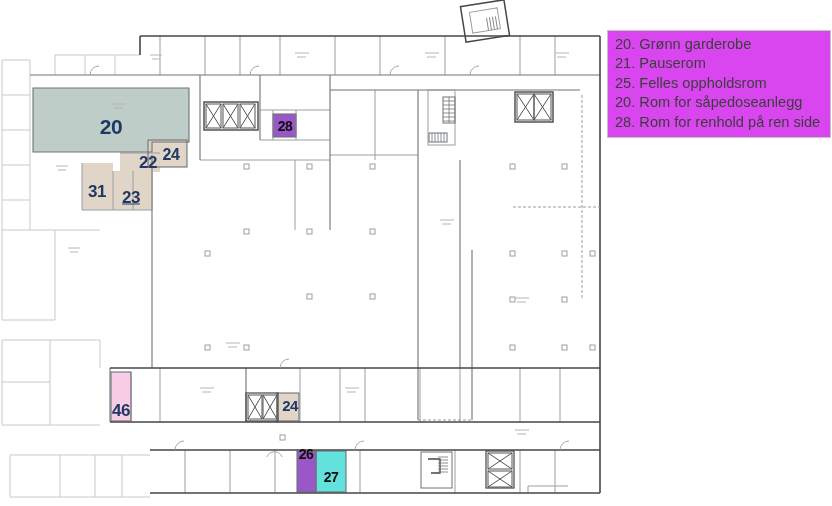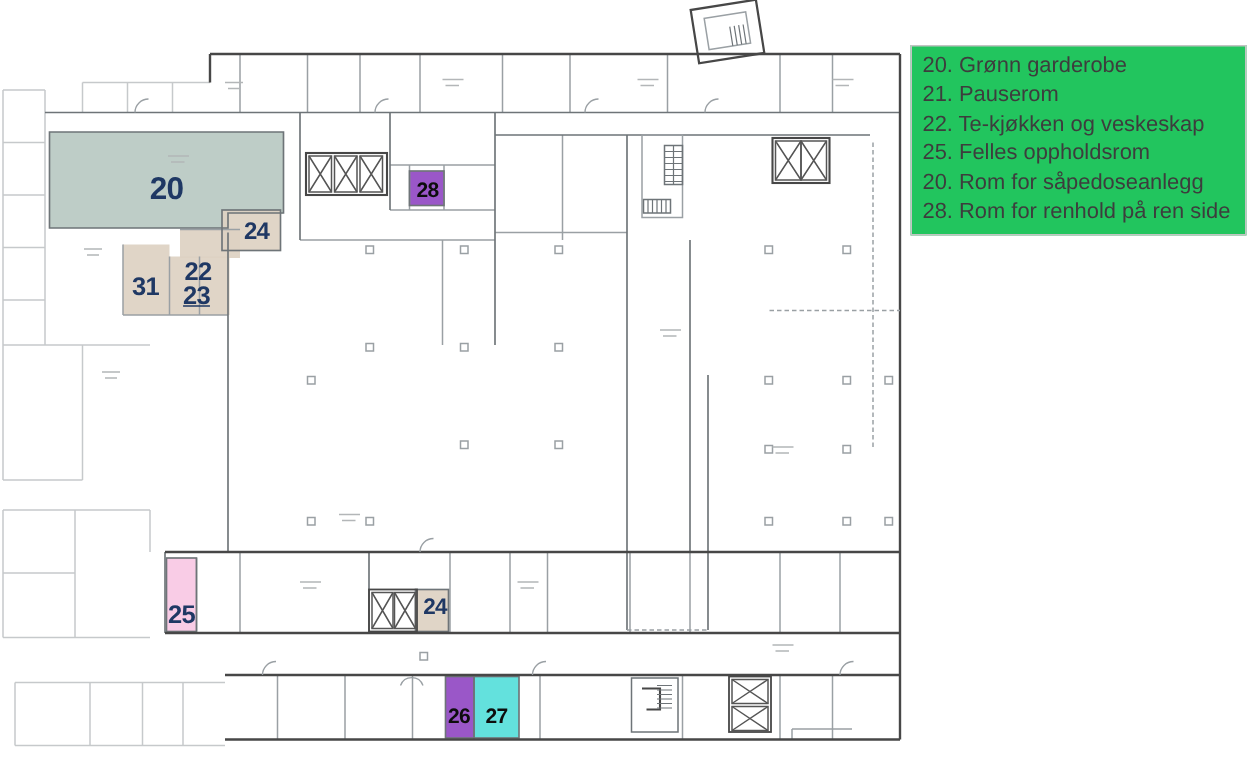--- a/index.html
+++ b/index.html
@@ -7,21 +7,21 @@
   .stage{position:relative;width:832px;height:506px;background:#ffffff;}
   .plan{position:absolute;left:0;top:0;width:607px;height:506px;}
   .plan svg{position:absolute;left:0;top:0;z-index:2;pointer-events:none;}
   .fills{position:absolute;left:0;top:0;width:607px;height:506px;z-index:1;}
   .labels{position:absolute;left:0;top:0;width:607px;height:506px;z-index:3;}
   .rm-fill{position:absolute;opacity:.92;}
   .rm-fill.opaque{opacity:1;}
   .rm-label{position:absolute;transform:translate(-50%,-50%);font-weight:bold;
             font-family:"Liberation Sans",sans-serif;letter-spacing:-.5px;line-height:1;}
   .legend{position:absolute;left:607px;top:30px;width:224px;box-sizing:border-box;
-          border:1px solid #c3c3c3;background:#22c55e;padding:4px 6px 5px 7px;z-index:4;}
+          border:1px solid #c3c3c3;background:#d946ef;padding:4px 6px 5px 7px;z-index:4;}
   .legend-item{font-size:14.6px;line-height:19.4px;color:#3d3d3d;white-space:nowrap;}
 </style>
 </head>
 <body>
 
 <div class="stage">
 
   <div class="plan">
 
     <div class="fills">
@@ -146,33 +146,32 @@
       <g stroke="#b3b6b8" stroke-width="1" fill="none">
         <path d="M112,104 h14 M114,108 h9 M56,166 h12 M58,170 h8 M295,53 h14 M297,57 h9 M425,53 h14 M427,57 h9 M555,53 h14 M557,57 h9"></path>
         <path d="M440,220 h14 M442,224 h9 M515,298 h14 M517,302 h9 M200,388 h14 M202,392 h9 M68,248 h12 M70,252 h8"></path>
         <path d="M226,343 h14 M228,347 h9 M345,388 h14 M347,392 h9 M515,430 h14 M517,434 h9 M150,55 h12 M152,59 h8"></path>
       </g>
     </svg>
 
     <div class="labels">
       <div class="rm-label" style="left: 111px; top: 126px; font-size: 21px; color: rgb(31, 56, 100);">20</div>
       <div class="rm-label" style="left: 97px; top: 191px; font-size: 17px; color: rgb(31, 56, 100);">31</div>
-      <div class="rm-label" style="left: 132px; top: 162px; font-size: 17px; color: rgb(31, 56, 100); margin-top: 19px;">22</div>
+      <div class="rm-label" style="left: 148px; top: 162px; font-size: 17px; color: rgb(31, 56, 100);">22</div>
       <div class="rm-label" style="left: 131px; top: 197px; font-size: 17px; color: rgb(31, 56, 100); text-decoration: underline;">23</div>
       <div class="rm-label" style="left: 171px; top: 155px; font-size: 16px; color: rgb(31, 56, 100);">24</div>
       <div class="rm-label" style="left: 290px; top: 405px; font-size: 15px; color: rgb(31, 56, 100);">24</div>
-      <div class="rm-label" style="left: 121px; top: 410px; font-size: 17px; color: rgb(31, 56, 100);">25</div>
-      <div class="rm-label" style="left: 306px; top: 477px; font-size: 14px; color: rgb(13, 13, 13);">26</div>
+      <div class="rm-label" style="left: 121px; top: 410px; font-size: 17px; color: rgb(31, 56, 100);">46</div>
+      <div class="rm-label" style="left: 306px; top: 454px; font-size: 14px; color: rgb(13, 13, 13);">26</div>
       <div class="rm-label" style="left: 331px; top: 477px; font-size: 14px; color: rgb(13, 13, 13);">27</div>
       <div class="rm-label" style="left: 285px; top: 126px; font-size: 14px; color: rgb(13, 13, 13);">28</div>
     </div>
   </div>
 
   <div class="legend">
     <div class="legend-item">20. Grønn garderobe</div>
     <div class="legend-item">21. Pauserom</div>
-    <div class="legend-item">22. Te-kjøkken og veskeskap</div>
     <div class="legend-item">25. Felles oppholdsrom</div>
     <div class="legend-item">20. Rom for såpedoseanlegg</div>
     <div class="legend-item">28. Rom for renhold på ren side</div>
   </div>
 
 </div>
 
 </body></html>

